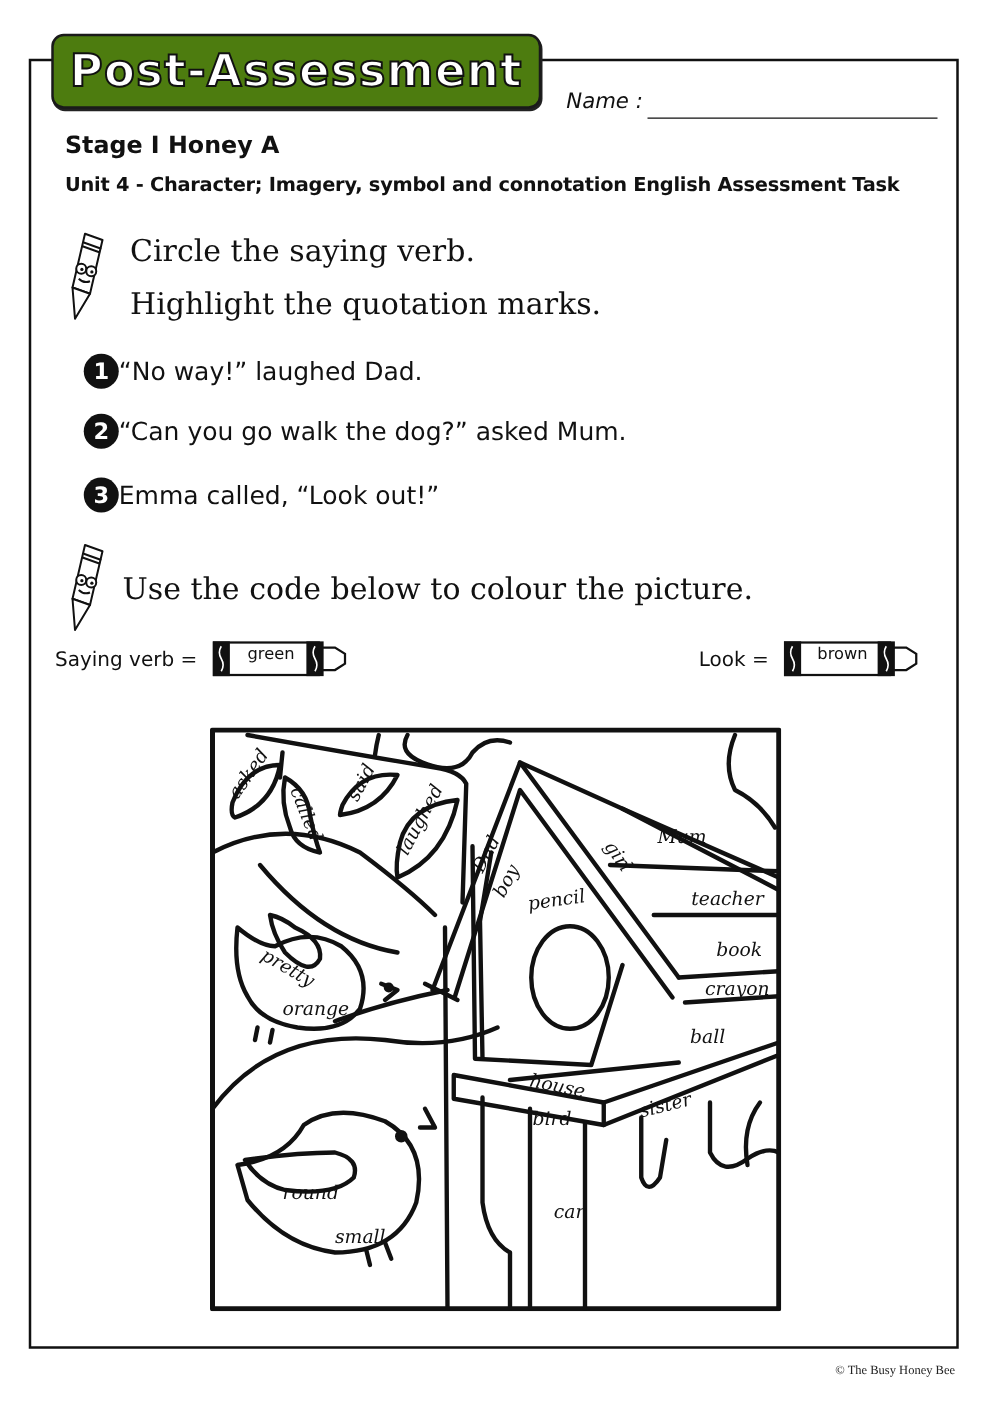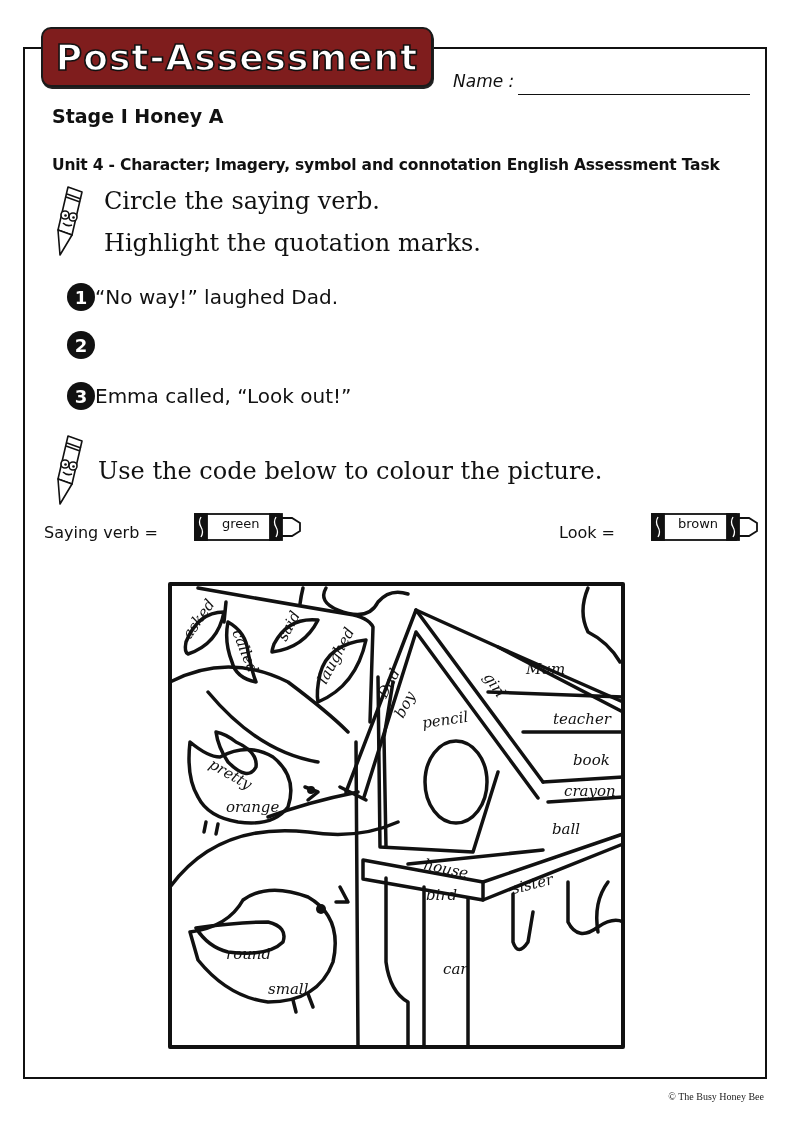--- a/index.html
+++ b/index.html
@@ -1,30 +1,30 @@
 <!DOCTYPE html>
 <html><head>
 <meta charset="utf-8">
 <style>
   html, body { margin: 0; padding: 0; background: #ffffff; }
   body { width: 794px; height: 1122px; position: relative; overflow: hidden; font-family: "DejaVu Sans", sans-serif; color: #111; }
   .frame { position: absolute; left: 23px; top: 47px; width: 744px; height: 1032px; border: 2px solid #111; box-sizing: border-box; }
-  .title-box { position: absolute; left: 41px; top: 27px; width: 388px; height: 56px; border: 2px solid #1a1a1a; border-radius: 10px; background: #7f1d1d; display: flex; align-items: center; justify-content: center; box-shadow: 1px 2px 0 #222; }
+  .title-box { position: absolute; left: 41px; top: 27px; width: 388px; height: 56px; border: 2px solid #1a1a1a; border-radius: 10px; background: #4d7c0f; display: flex; align-items: center; justify-content: center; box-shadow: 1px 2px 0 #222; }
   .title-text { font-family: "DejaVu Sans", sans-serif; font-size: 36px; font-weight: bold; color: #fff; -webkit-text-stroke: 1.6px #111; letter-spacing: 1px; }
   .name-label { position: absolute; left: 453px; top: 71px; font-size: 17px; font-family: "DejaVu Sans", sans-serif; font-style: italic; }
   .name-line { position: absolute; left: 518px; top: 94px; width: 232px; border-bottom: 1.5px solid #111; }
   .stage { position: absolute; left: 52px; top: 105px; font-size: 19px; font-weight: bold; font-family: "DejaVu Sans", sans-serif; }
-  .unit { position: absolute; left: 52px; top: 156px; font-size: 15.5px; font-weight: bold; font-family: "DejaVu Sans", sans-serif; letter-spacing: -0.2px; }
+  .unit { position: absolute; left: 52px; top: 139px; font-size: 15.5px; font-weight: bold; font-family: "DejaVu Sans", sans-serif; letter-spacing: -0.2px; }
   .pencil { position: absolute; }
   .instr { position: absolute; font-family: "DejaVu Serif", serif; font-size: 24px; }
   .q-row { position: absolute; left: 67px; display: flex; align-items: center; }
   .q-num { width: 28px; height: 28px; border-radius: 50%; background: #111; color: #fff; font-weight: bold; font-size: 18px; display: flex; align-items: center; justify-content: center; font-family: "DejaVu Sans", sans-serif; }
   .q-text { font-size: 20px; font-family: "DejaVu Sans", sans-serif; font-weight: normal; }
   .code-row { position: absolute; top: 512px; left: 44px; width: 720px; height: 36px; }
-  .code-item { position: absolute; display: flex; align-items: flex-end; gap: 24px; }
+  .code-item { position: absolute; display: flex; align-items: center; }
   .code-label { font-size: 16px; font-family: "DejaVu Sans", sans-serif; margin-right: 12px; }
   .crayon { position: relative; width: 110px; height: 30px; }
   .crayon-word { position: absolute; left: 18px; top: 4px; width: 58px; text-align: center; font-size: 13px; font-family: "DejaVu Sans", sans-serif; }
   .picture { position: absolute; left: 168px; top: 582px; width: 457px; height: 467px; }
   .footer { position: absolute; right: 30px; top: 1091px; font-size: 10px; font-family: Liberation Serif, serif; color: #222; }
   svg text { font-family: "DejaVu Serif", serif; font-style: italic; }
 </style>
 </head>
 <body>
 
@@ -56,20 +56,21 @@
 
 <div class="instr" style="left:104px;top:187px">Circle the saying verb.</div>
 <div class="instr" style="left:104px;top:229px">Highlight the quotation marks.</div>
 
 <div class="q-row" style="top:283px">
   <div class="q-num">1</div>
   <div class="q-text">“No way!” laughed Dad.</div>
 </div>
 <div class="q-row" style="top:331px">
   <div class="q-num">2</div>
+  <div class="q-text">“Can you go walk the dog?” asked Mum.</div>
 </div>
 <div class="q-row" style="top:382px">
   <div class="q-num">3</div>
   <div class="q-text">Emma called, “Look out!”</div>
 </div>
 
 <svg class="pencil" style="left:48px;top:432px" width="42" height="76" viewBox="0 0 42 76">
   <g fill="#fff" stroke="#111" stroke-width="1.6" stroke-linejoin="round">
     <path d="M20 4 L34 9 L24 52 L10 47 Z"></path>
     <path d="M10 47 L24 52 L12 72 Z"></path>

